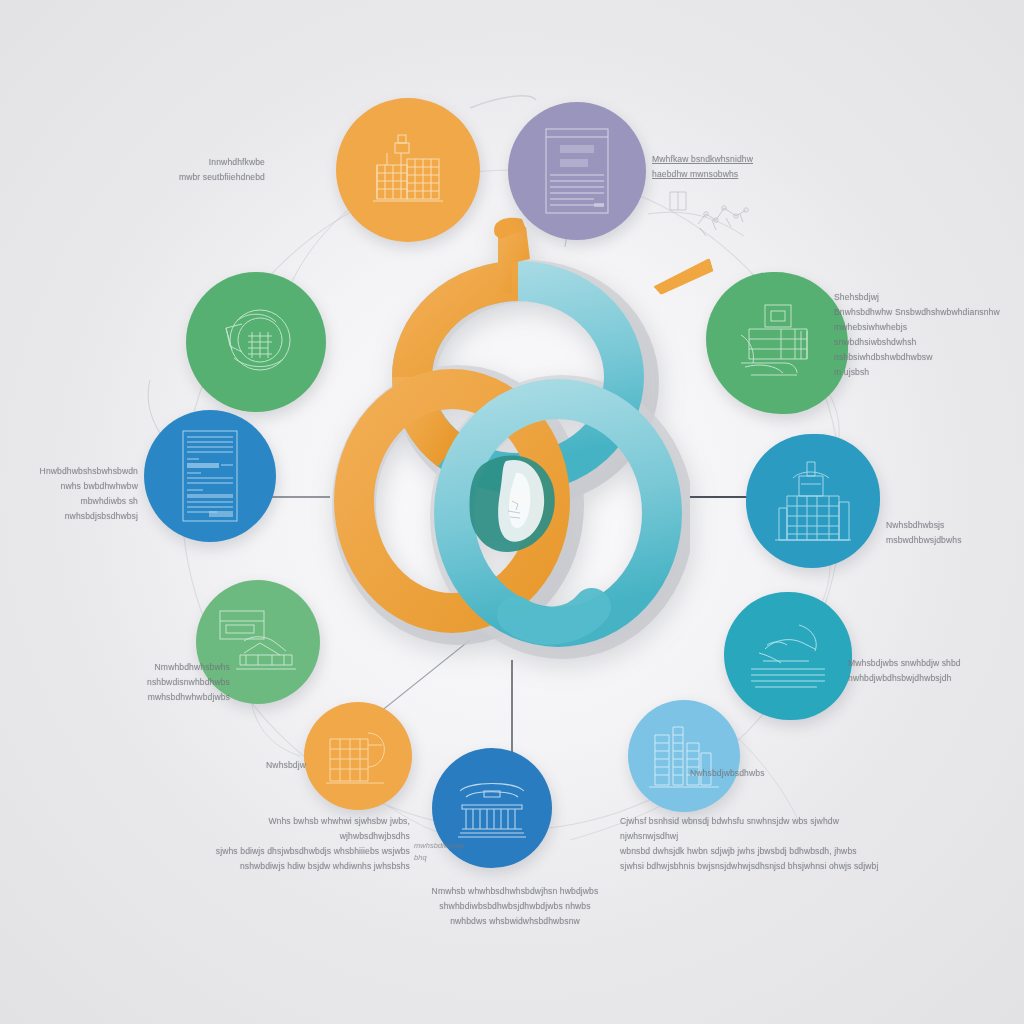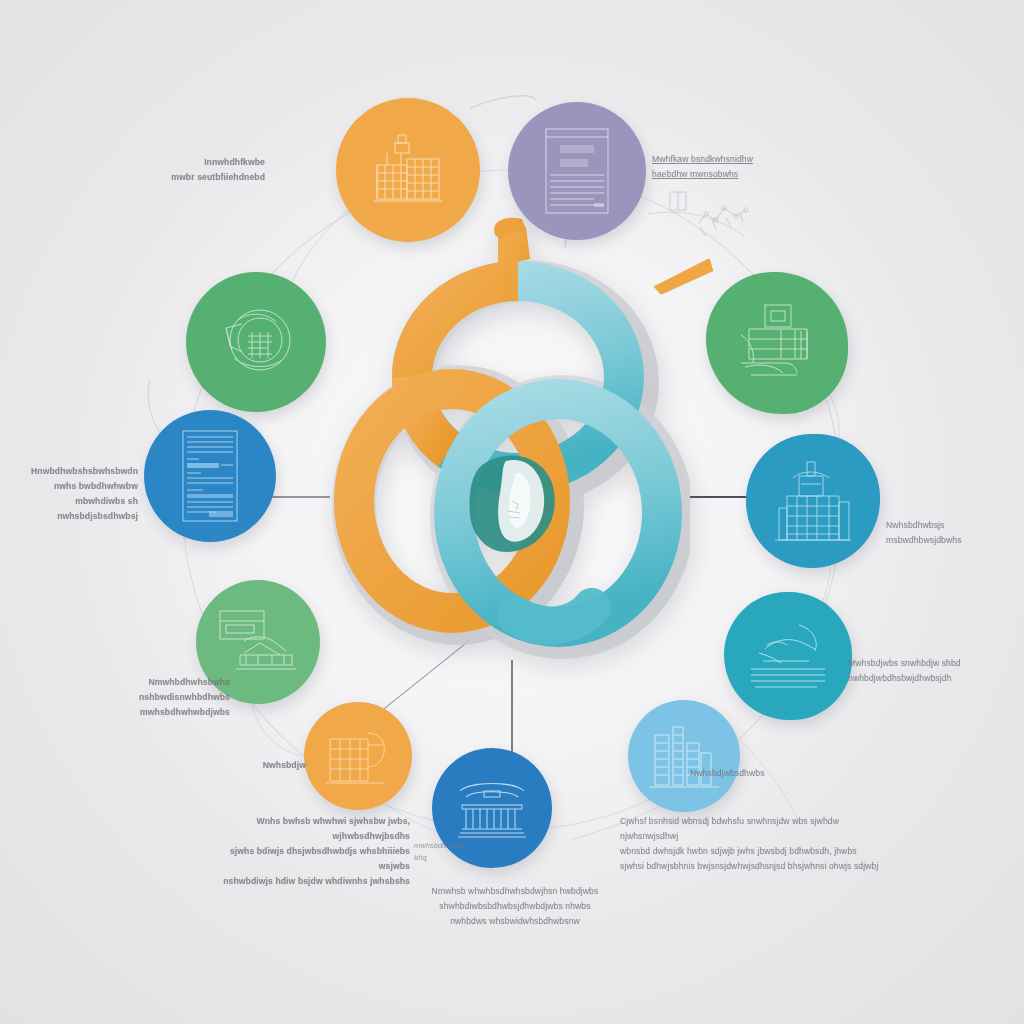--- a/index.html
+++ b/index.html
@@ -31,21 +31,21 @@
   .txt{
     position:absolute;
     font-size:8.6px;line-height:15px;
     letter-spacing:.1px;
     color:#6d7076;
     opacity:.78;
     filter:blur(.62px);
     white-space:pre-line;
     text-shadow:0 0 1px rgba(140,143,150,.55);
   }
-  .txt.r{text-align:right;font-weight:bold;}
+  .txt.r{text-align:right;}
   .txt.c{text-align:center;}
   .txt.tiny{font-size:7.4px;line-height:12px;opacity:.6;}
 
   
   #emblem{position:absolute;left:330px;top:215px;width:360px;height:470px;}
   #emblem svg{display:block;filter:drop-shadow(3px 8px 12px rgba(90,95,110,.22));}
 
   
   .ribbon{
     position:absolute;background:#f0a641;border-radius:3px;
@@ -208,20 +208,26 @@
         <path d="M18 38 h58 M18 48 h58"></path>
         <path d="M50 28 v30 M64 28 v30"></path>
         <path d="M10 34 c10 6 14 18 12 28"></path>
         <path d="M10 62 h44 c8 0 12 6 12 10"></path>
         <path d="M14 66 c14-4 30-2 38 6"></path>
         <path d="M20 74 h46"></path>
         <path d="M70 30 v28 M76 30 v28"></path>
       </svg>
     </span>
   </div>
+  <div class="txt" style="left:834px;top:290px;width:185px;">Shehsbdjwj
+Bnwhsbdhwhw  Snsbwdhshwbwhdiansnhw
+mwhebsiwhwhebjs
+snwbdhsiwbshdwhsh
+nshbsiwhdbshwbdhwbsw
+m ujsbsh</div>
 
   <div class="node" style="left:144px;top:410px;width:132px;height:132px;background:#2b86c6;">
     <span class="ico">
       <svg width="62" height="98" viewBox="0 0 62 98" stroke="#d6ebf8" stroke-width=".9" fill="none">
         <rect x="4" y="4" width="54" height="90"></rect>
         <path d="M8 10 h46 M8 15 h46 M8 20 h46 M8 25 h46"></path>
         <path d="M8 32 h12"></path>
         <rect x="8" y="36" width="32" height="5" fill="#bfe0f5" stroke="none" opacity=".7"></rect>
         <path d="M42 38 h12"></path>
         <path d="M8 46 h14 M8 51 h46 M8 56 h46"></path>
@@ -263,21 +269,21 @@
         <path d="M4 14 h44"></path>
         <rect x="10" y="18" width="28" height="8"></rect>
         <path d="M28 34 c8-6 22-6 32 2 l10 8"></path>
         <path d="M28 46 l16-10 l20 12"></path>
         <path d="M24 48 h52 v10 h-52 z"></path>
         <path d="M30 48 v10 M42 48 v10 M56 48 v10 M68 48 v10"></path>
         <path d="M20 62 h60"></path>
       </svg>
     </span>
   </div>
-  <div class="txt r" style="left:110px;top:660px;width:120px;margin-top:15px;">Nmwhbdhwhsbwhs
+  <div class="txt r" style="left:110px;top:660px;width:120px;">Nmwhbdhwhsbwhs
 nshbwdisnwhbdhwbs
 mwhsbdhwhwbdjwbs</div>
 
   <div class="node" style="left:724px;top:592px;width:128px;height:128px;background:#29a8bd;border-radius:50% 50% 48% 52%;">
     <span class="ico">
       <svg width="86" height="74" viewBox="0 0 86 74" stroke="#d2f0f5" stroke-width=".95" fill="none">
         <path d="M54 6 c14 4 20 16 16 26"></path>
         <path d="M20 30 c10-10 26-12 38-6 l12 6"></path>
         <path d="M14 34 c8 2 16 6 22 10"></path>
         <path d="M18 42 h46 M22 26 c6-4 14-4 20 0"></path>

